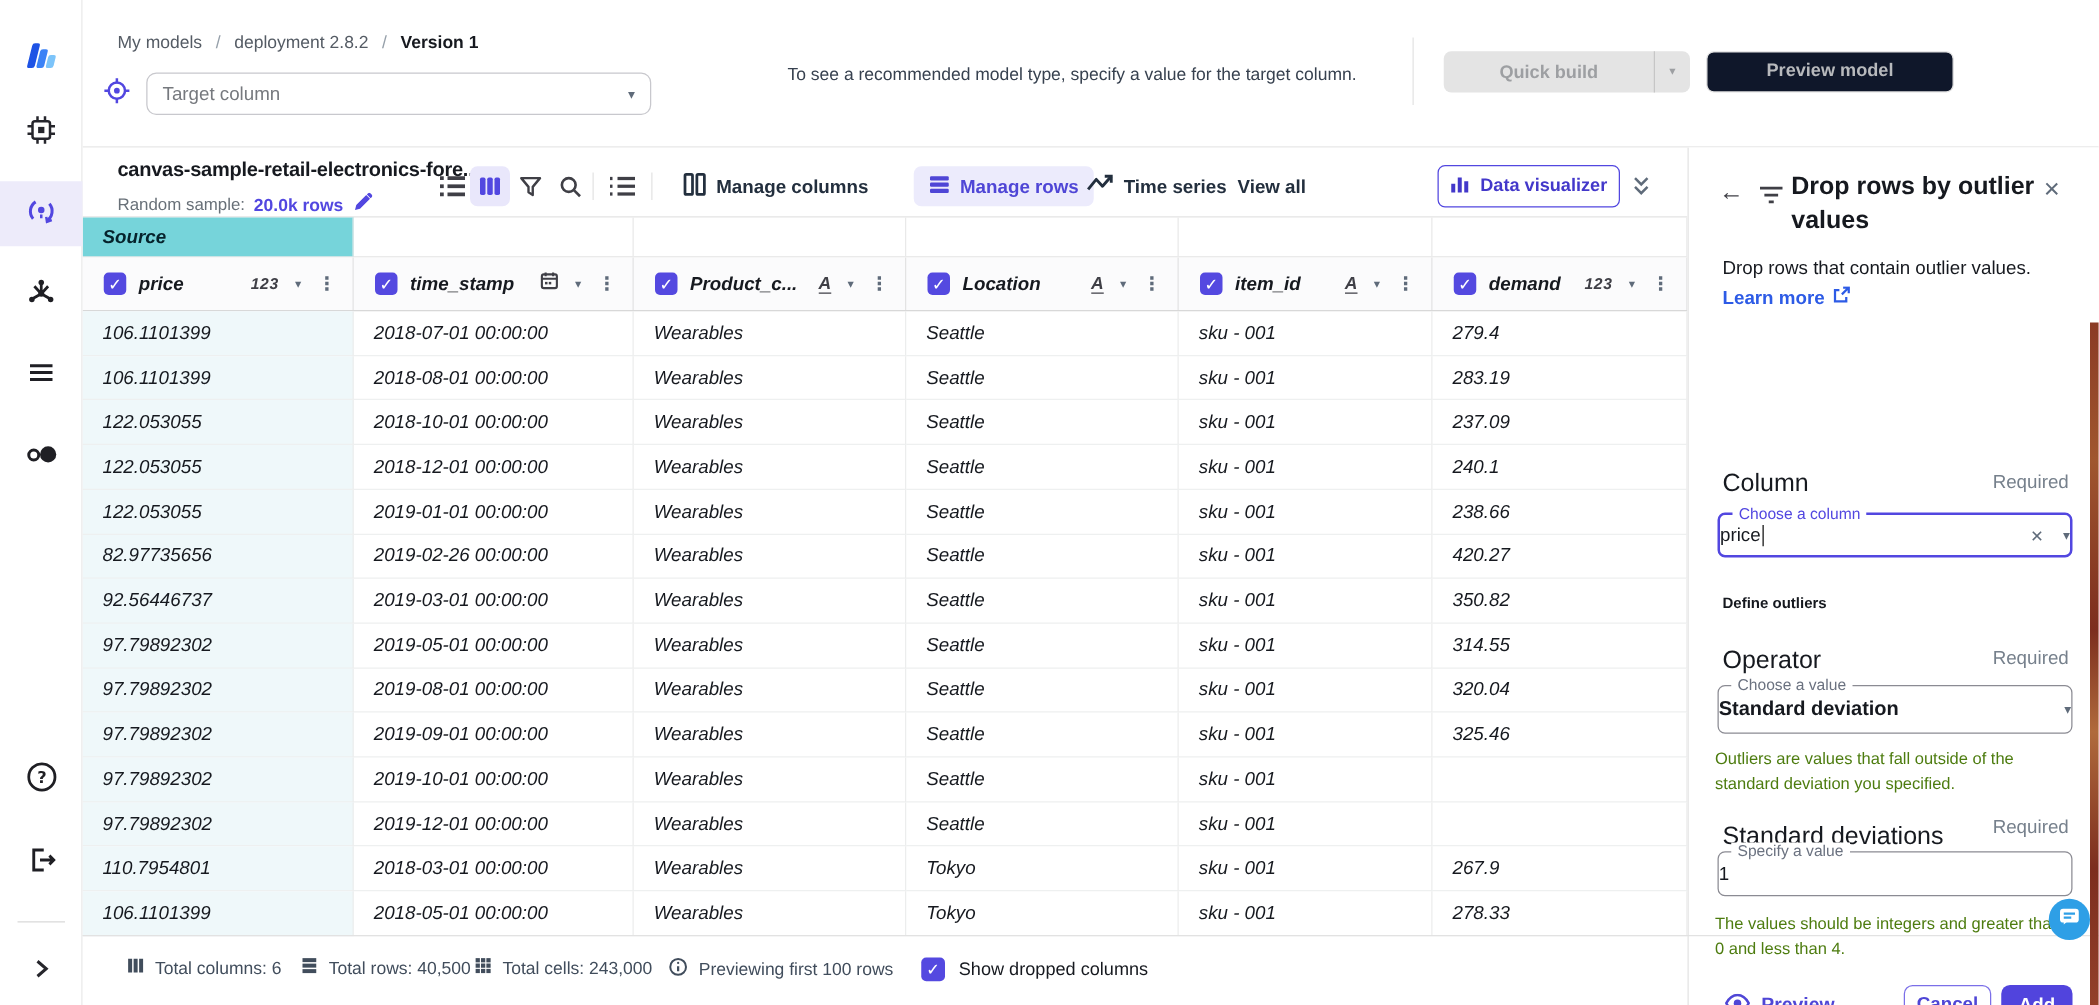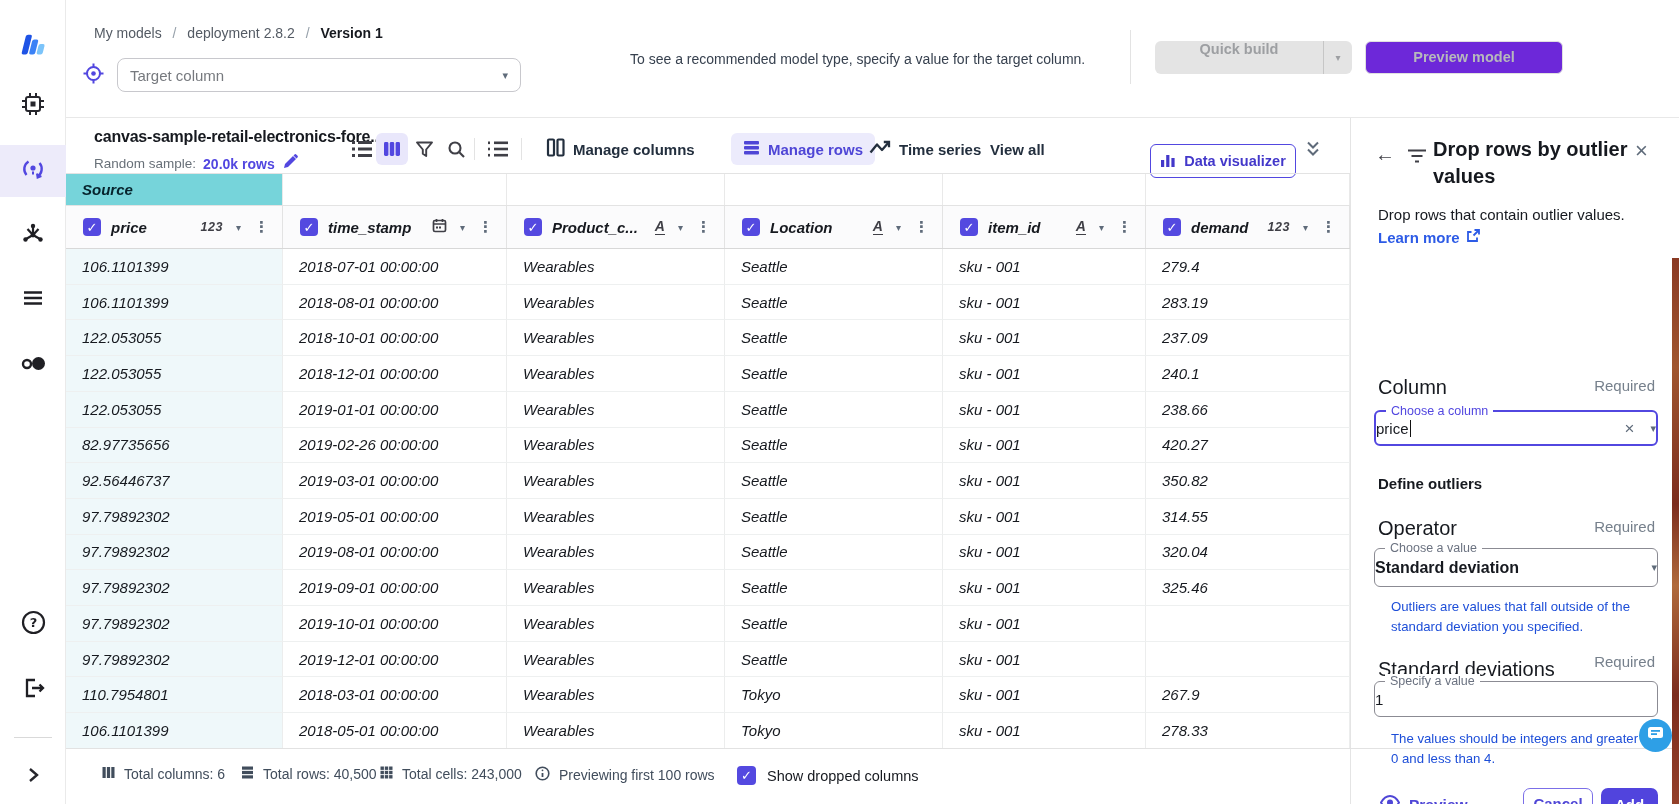--- a/index.html
+++ b/index.html
@@ -14,36 +14,36 @@
 
   
   .breadcrumb { position:absolute; left:94px; top:25px; font-size:14px; color:#545b64; }
   .breadcrumb .sep { color:#96a0aa; margin:0 7px; }
   .breadcrumb .current { color:#16191f; font-weight:700; }
   .target-row { position:absolute; left:82px; top:58px; display:flex; align-items:center; gap:12px; }
   .target-input { width:404px; height:34px; border:1px solid #c8c8cd; border-radius:8px; display:flex; align-items:center; padding:0 12px; color:#76797e; font-size:15px; background:#fff; cursor:pointer; }
   .target-input .caret { margin-left:auto; color:#5f6b7a; font-size:11px; }
   .hint-text { position:absolute; left:630px; top:51px; font-size:14px; color:#37414f; }
   .hdr-vline { position:absolute; left:1130px; top:30px; height:54px; border-left:1px solid #e3e3e3; }
-  .btn-quickbuild { position:absolute; left:1155px; top:41px; width:197px; height:33px; background:#e4e4e4; border:none; border-radius:6px; display:flex; color:#9d9fa2; font-weight:700; font-size:14.5px; cursor:default; }
+  .btn-quickbuild { position:absolute; left:1155px; top:41px; width:197px; height:33px; background:#e4e4e4; border:none; border-radius:6px; display:flex; align-items:center; color:#9d9fa2; font-weight:700; font-size:14.5px; cursor:default; }
   .btn-quickbuild .lbl { width:168px; text-align:center; }
   .btn-quickbuild .dd { width:29px; height:100%; border-left:1px solid #c6c6c6; display:flex; align-items:center; justify-content:center; font-size:10px; }
-  .btn-previewmodel { position:absolute; left:1365px; top:41px; width:198px; height:33px; background:#6d28d9; border:1.5px solid #e0e0e0; border-radius:6px; color:#b7b9bc; font-weight:700; font-size:14.5px; text-align:center; line-height:30px; cursor:default; }
+  .btn-previewmodel { position:absolute; left:1365px; top:41px; width:198px; height:33px; background:#0f172a; border:1.5px solid #e0e0e0; border-radius:6px; color:#b7b9bc; font-weight:700; font-size:14.5px; text-align:center; line-height:30px; cursor:default; }
   .hdr-hline { position:absolute; left:66px; top:117px; width:1613px; border-top:1px solid #e8e8e8; }
 
   
   .ds-title { position:absolute; left:94px; top:128px; font-size:16px; font-weight:700; letter-spacing:-0.2px; }
   .ds-sample { position:absolute; left:94px; top:154px; font-size:13.5px; color:#687078; display:flex; align-items:center; gap:7px; }
   .ds-sample .val { color:#5247e0; font-weight:600; font-size:14px; cursor:pointer; }
   .tb-icon { position:absolute; top:134px; width:30px; height:30px; display:flex; align-items:center; justify-content:center; cursor:pointer; }
   .tb-icon.box { background:#e9e7fb; border-radius:6px; width:32px; height:32px; top:133px; }
   .tb-sep { position:absolute; top:138px; height:22px; border-left:1px solid #e3e3e3; }
   .tb-group { position:absolute; top:133px; height:32px; display:flex; align-items:center; gap:8px; font-size:15px; font-weight:700; color:#232f3e; cursor:pointer; }
   .tb-group.pill { background:#ecebfc; border-radius:6px; padding:0 12px; color:#4f46d6; }
-  .btn-dataviz { position:absolute; left:1150px; top:132px; height:34px; width:146px; border:1.6px solid #5247e0; border-radius:6px; background:#fff; display:flex; align-items:center; justify-content:center; gap:8px; color:#4338ca; font-weight:700; font-size:14.5px; cursor:pointer;margin-top:12px; }
+  .btn-dataviz { position:absolute; left:1150px; top:132px; height:34px; width:146px; border:1.6px solid #5247e0; border-radius:6px; background:#fff; display:flex; align-items:center; justify-content:center; gap:8px; color:#4338ca; font-weight:700; font-size:14.5px; cursor:pointer; }
   .dbl-chevron { position:absolute; left:1303px; top:139px; cursor:pointer; }
 
   
   .tablewrap { position:absolute; left:66px; top:173px; width:1284px; height:575px; border-top:1px solid #e3e3e3; }
   .tgrid { display:grid; grid-template-columns:217px 224px 218px 218px 203px 204px;font-style:italic; }
   .src-row { height:32px; border-bottom:1px solid #e3e3e3; }
   .src-cell { border-right:1px solid #e9e9e9; }
   .src-tag { background:#76d4da; color:#06232c; font-weight:700; font-size:15px; display:flex; align-items:center; padding-left:16px; }
   .hdr-row { height:43px; border-bottom:1px solid #d8d8d8; background:#fbfbfc; }
   .th { display:flex; align-items:center; border-right:1px solid #e3e3e3; padding-left:17px; }
@@ -77,22 +77,22 @@
   .p-seclabel { position:absolute; left:27px; font-size:20px; color:#16191f; }
   .p-required { position:absolute; right:24px; font-size:15px; color:#76808c; }
   .p-field { position:absolute; left:23px; width:284px; border-radius:6px; background:#fff; display:flex; align-items:center; padding:0 0; }
   .p-field .flabel { position:absolute; top:-8px; left:10px; background:#fff; padding:0 5px; font-size:12.5px; color:#6b7280; white-space:nowrap; }
   .p-field.focused { border:2px solid #5247e0; }
   .p-field.focused .flabel { color:#5247e0; }
   .p-field.plain { border:1px solid #8b8b93; }
   .ibeam { display:inline-block; width:1px; height:17px; background:#111; margin-left:1px; vertical-align:-3px; }
   .f-clear { margin-left:auto; font-size:17px; color:#5f6b7a; cursor:pointer; line-height:1; }
   .f-caret { margin-left:16px; font-size:11px; color:#5f6b7a; cursor:pointer; }
-  .p-help { position:absolute; left:40px; width:278px; font-size:13.2px; color:#1d4ed8; line-height:1.55; }
-  .p-heading { position:absolute; left:27px; font-size:15px; font-weight:700; }
+  .p-help { position:absolute; left:21px; width:278px; font-size:13.2px; color:#4d7c0f; line-height:1.55; }
+  .p-heading { position:absolute; left:27px; font-size:12px; font-weight:700; }
   .p-preview { position:absolute; left:29px; top:670px; height:33px; display:flex; align-items:center; gap:9px; color:#4f46d6; font-weight:700; font-size:15.5px; cursor:pointer; }
   .btn-cancel { position:absolute; left:172px; top:670px; width:70px; height:33px; background:#fff; border:1.6px solid #7b6fe8; border-radius:7px; color:#4f46d6; font-weight:700; font-size:15px; text-align:center; line-height:29px; cursor:pointer; }
   .btn-add { position:absolute; left:250px; top:670px; width:57px; height:33px; background:#5144dd; border:none; border-radius:7px; color:#fff; font-weight:700; font-size:15px; text-align:center; line-height:33px; cursor:pointer; }
 
   .chat-bubble { position:absolute; left:1639px; top:719px; width:33px; height:33px; border-radius:50%; background:#2e9fe6; display:flex; align-items:center; justify-content:center; z-index:40; cursor:pointer; }
   .edge-strip { position:absolute; left:1672px; top:258px; width:7px; height:546px; z-index:50; background:linear-gradient(#8a3a24,#a0562f 20%,#7c2d1e 45%,#b06a3c 60%,#7c2d1e 80%,#93402a); }
 </style>
 </head>
 <body>
 

